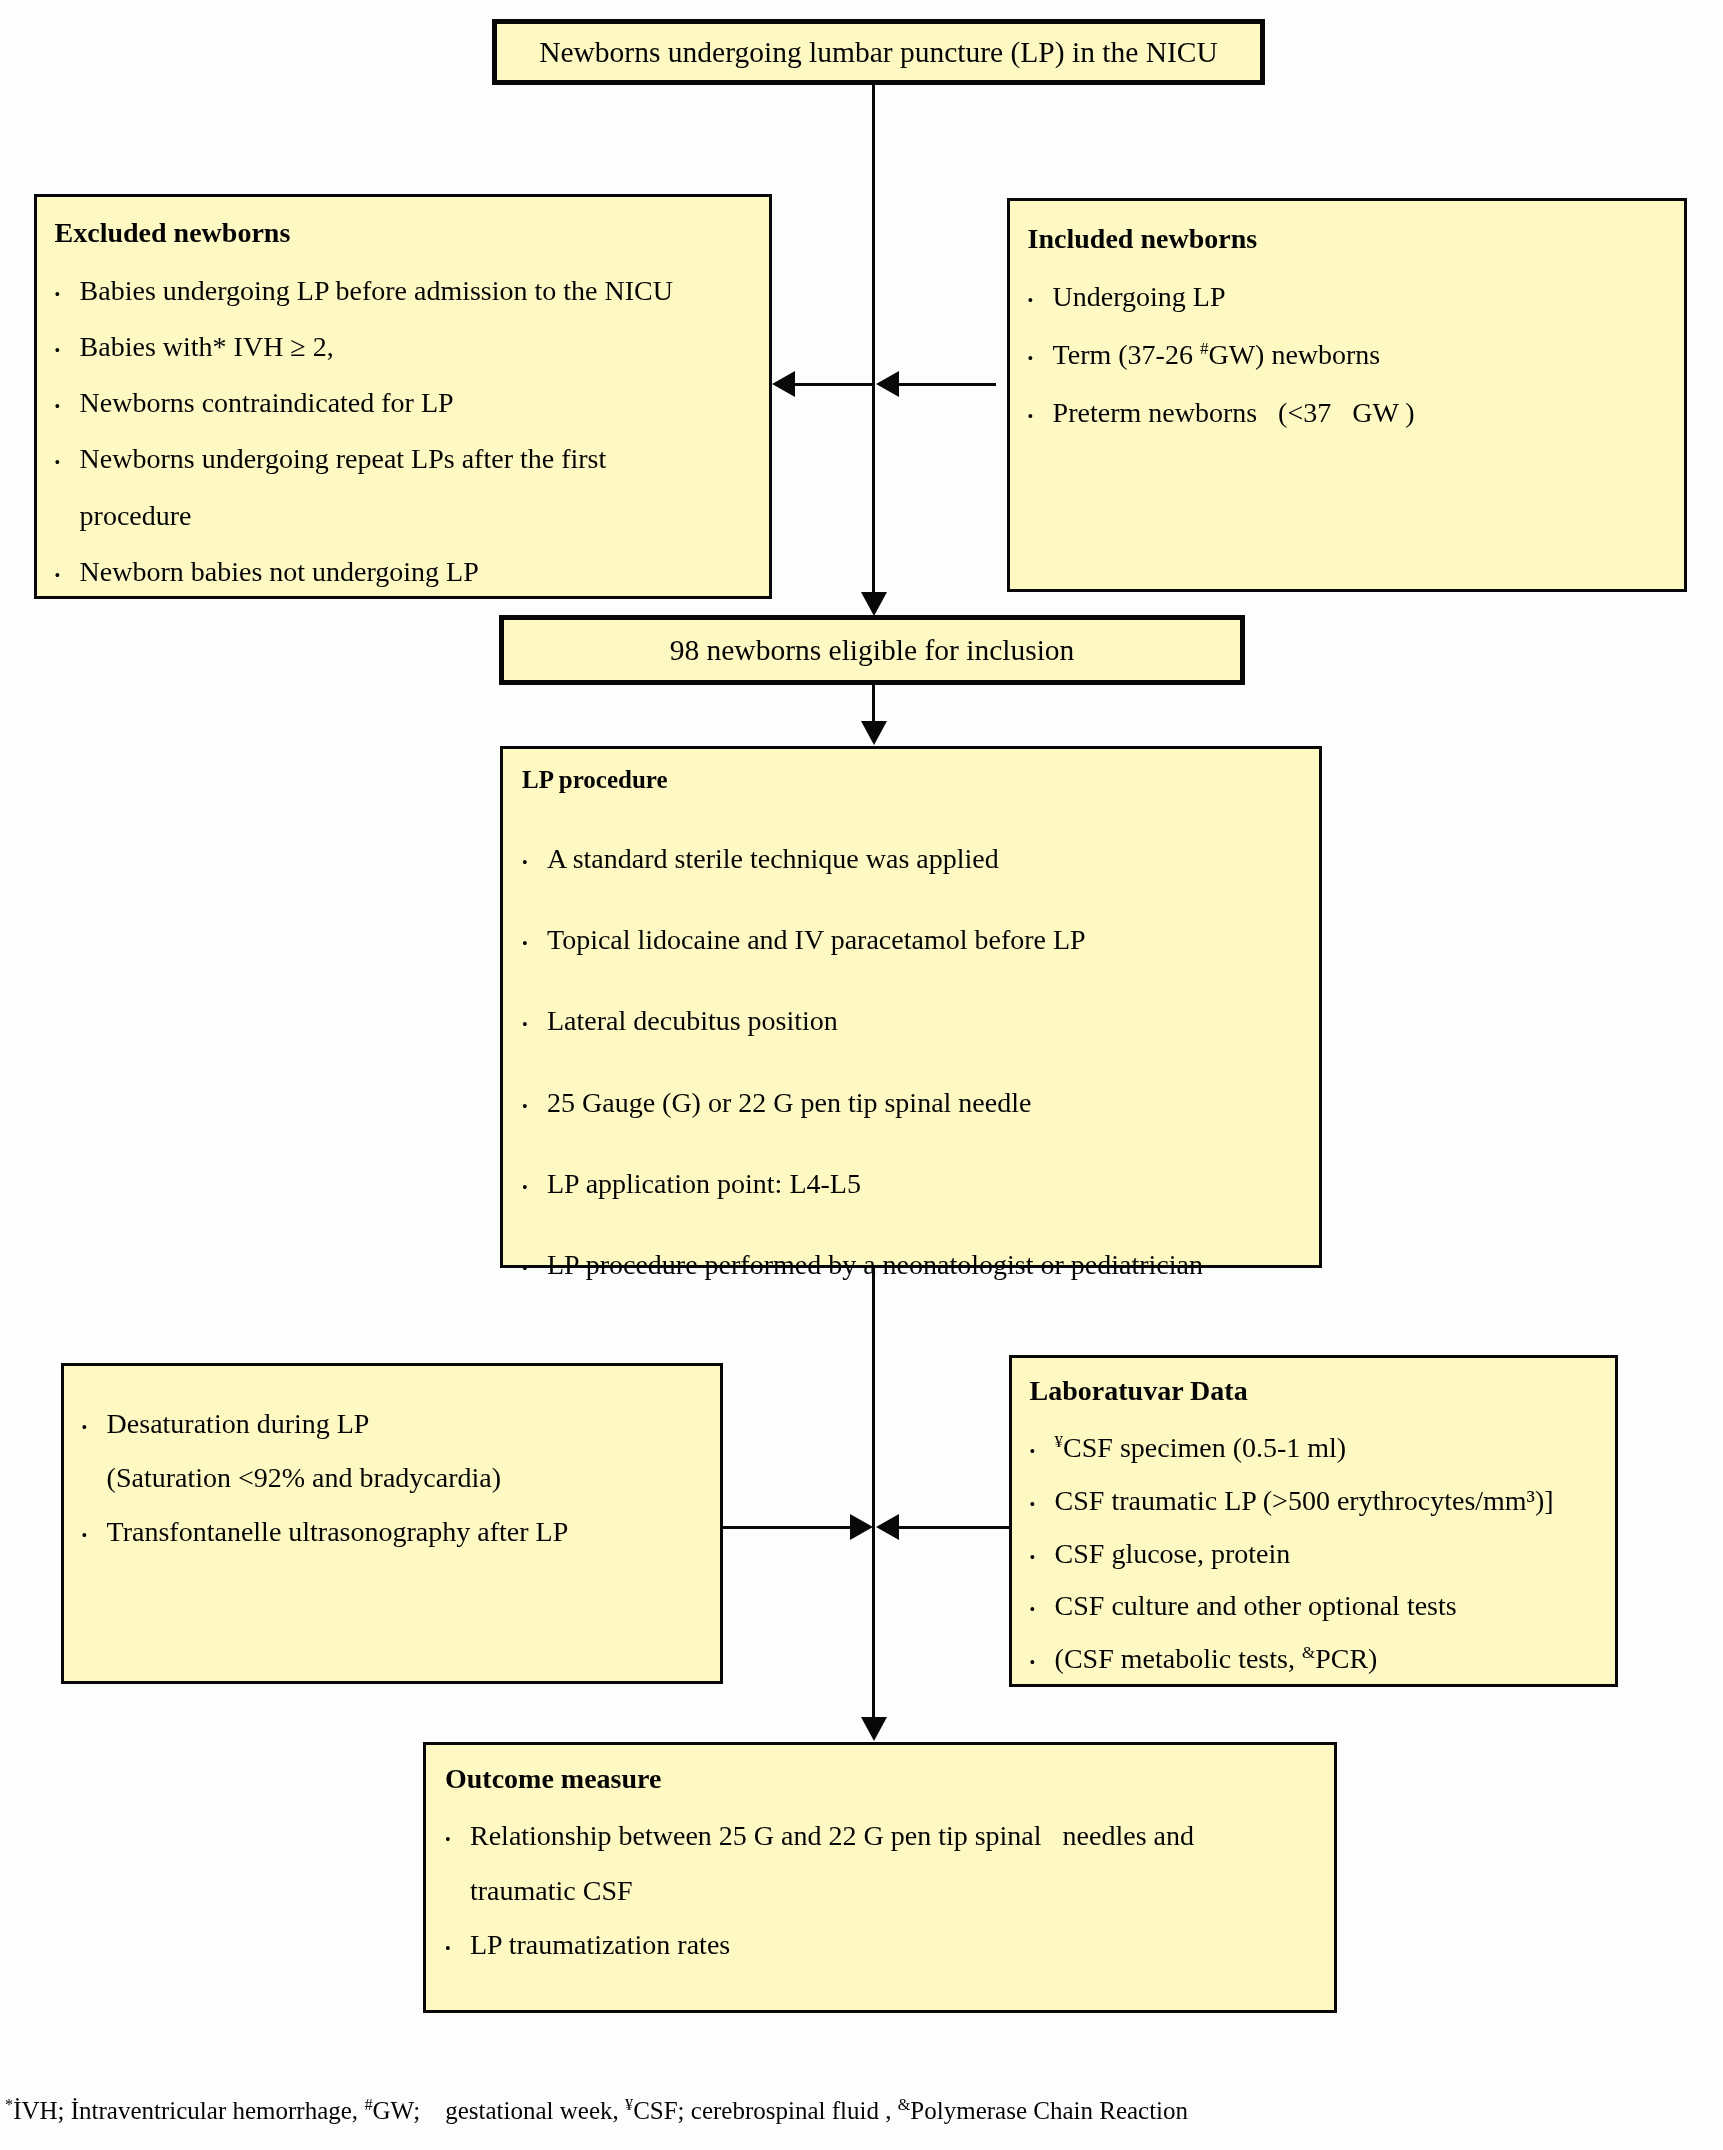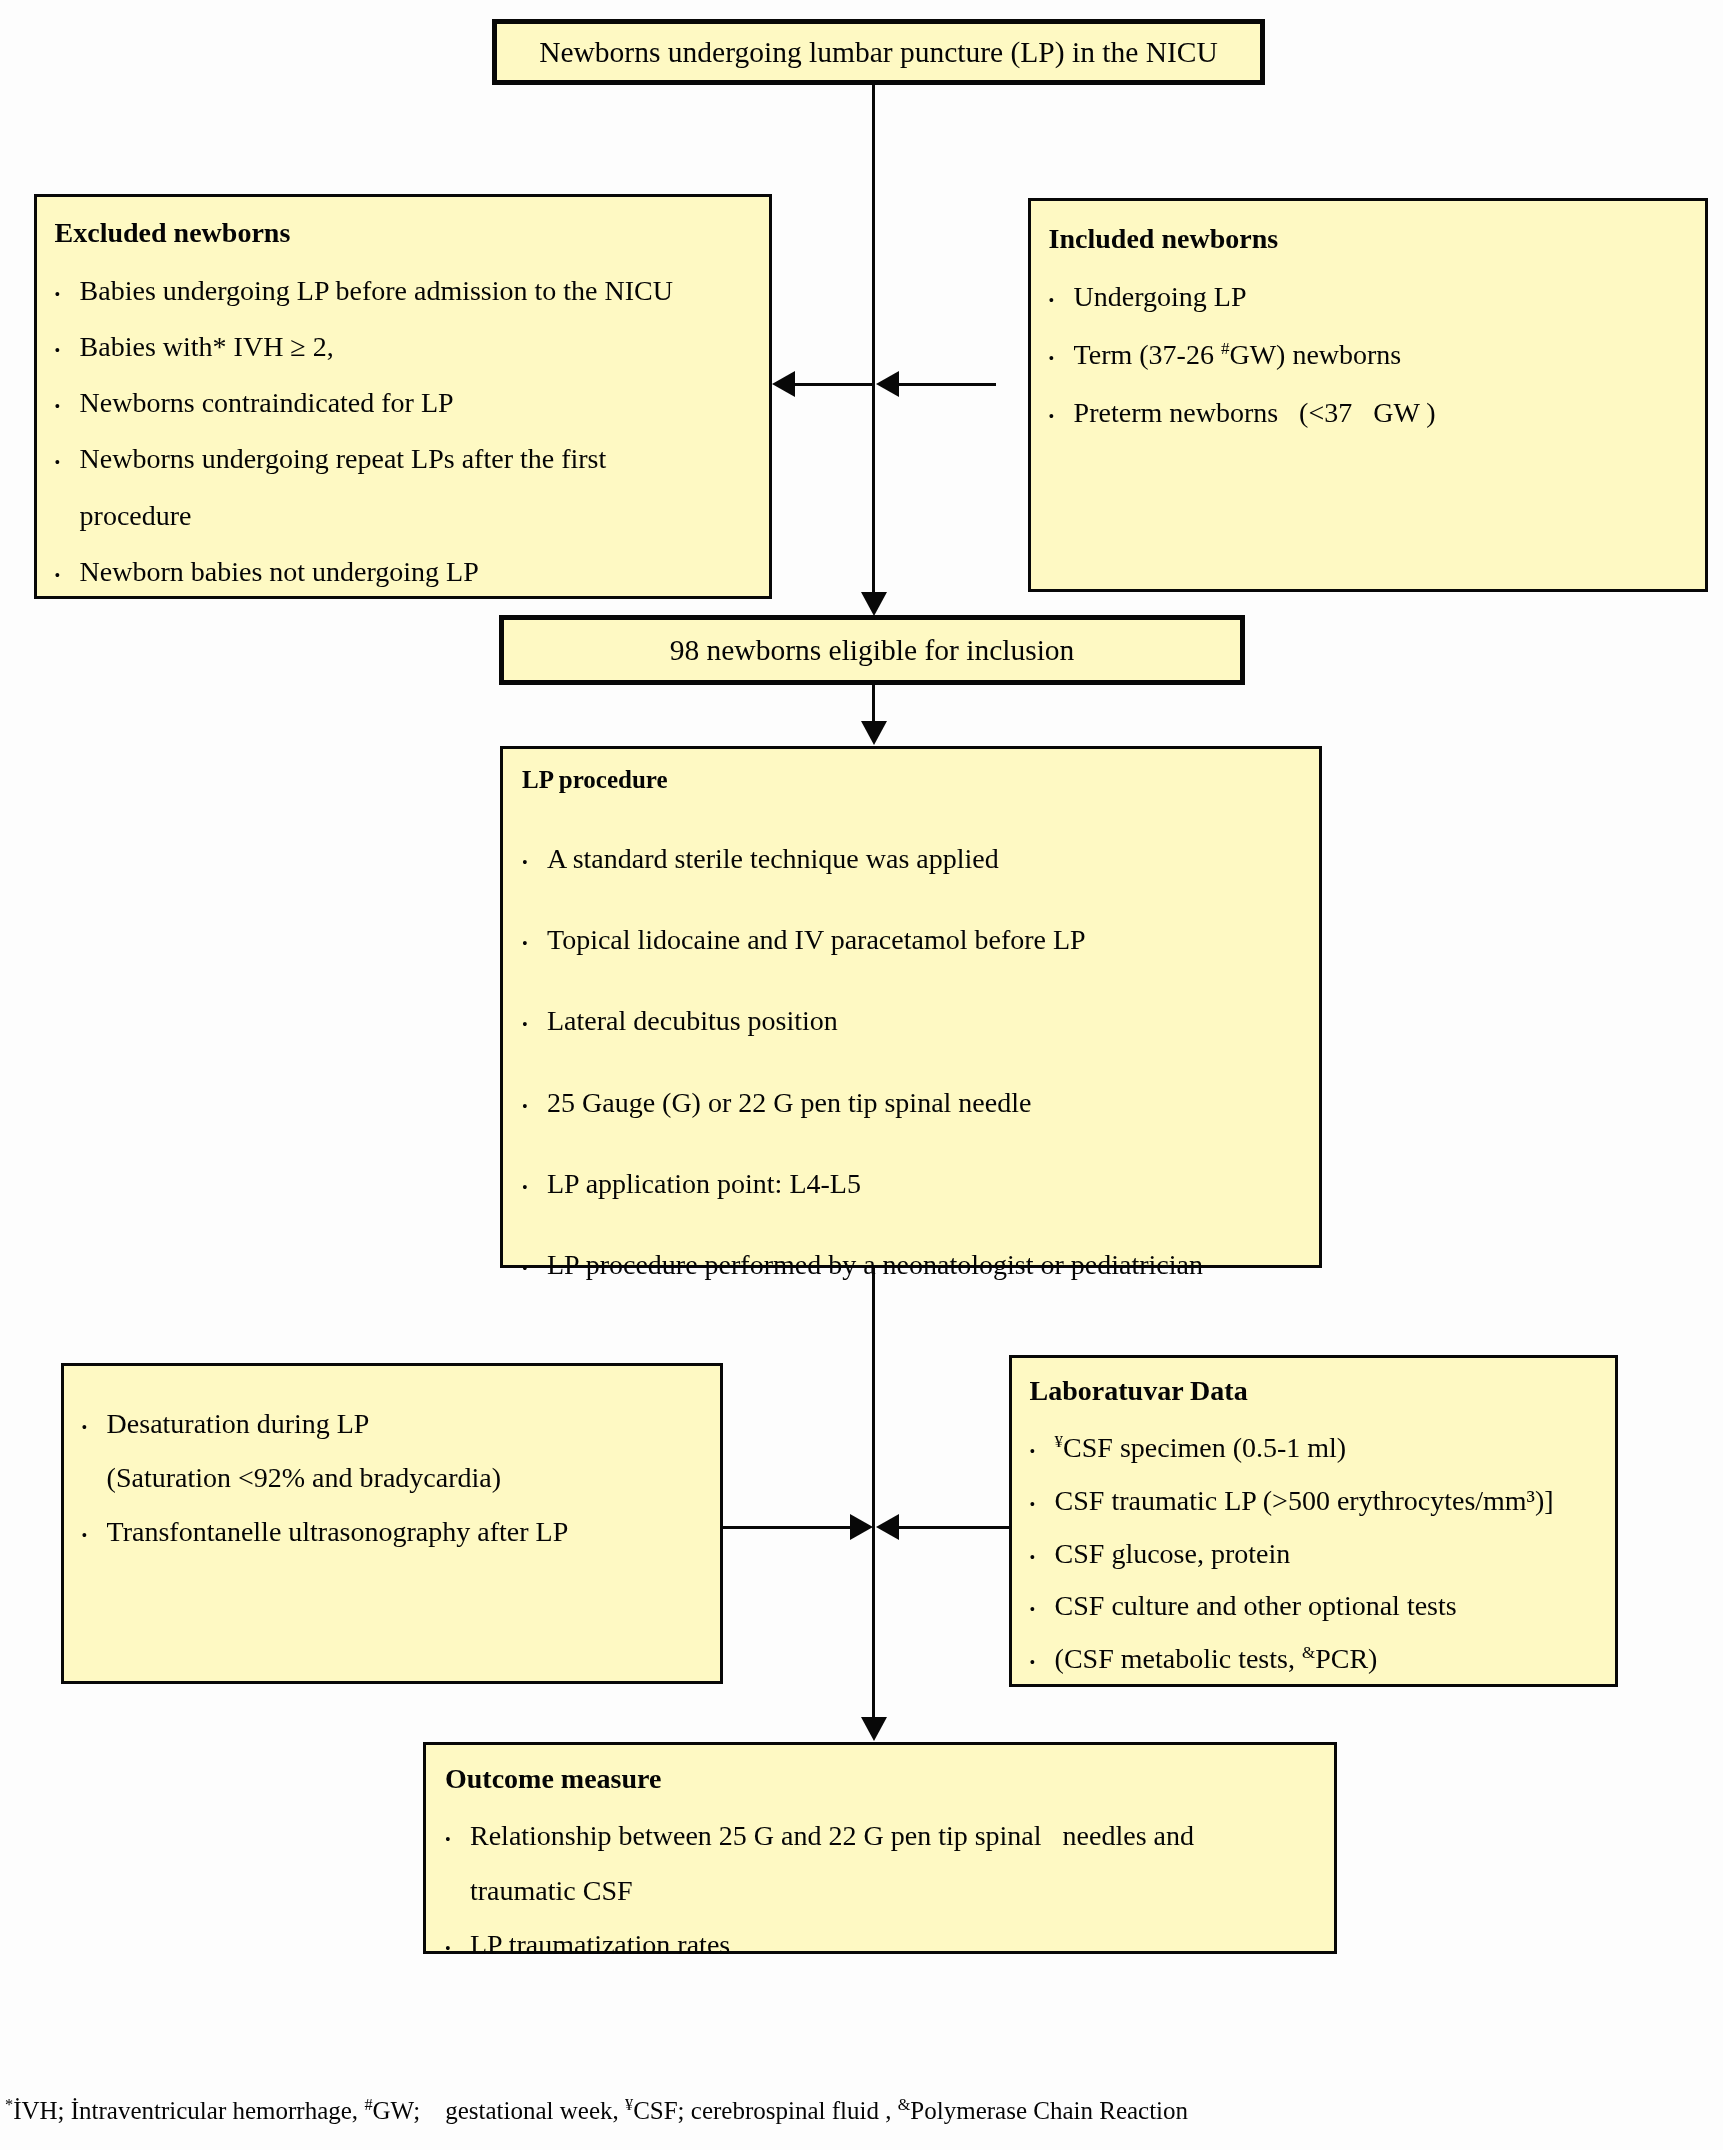--- a/index.html
+++ b/index.html
@@ -97,21 +97,21 @@
     <div class="line">
       <span class="txt cont">procedure</span>
     </div>
     <div class="line">
       <span class="bullet">•</span>
       <span class="txt">Newborn babies not undergoing LP</span>
     </div>
   </div>
 </div>
 
-<div class="box" id="included-box" style="left:1028px;top:198px;width:680px;height:394px;">
+<div class="box" id="included-box" style="left:1007px;top:198px;width:680px;height:394px;">
   <div class="content">
     <div class="box-title">Included newborns</div>
     <div class="line">
       <span class="bullet">•</span>
       <span class="txt">Undergoing LP</span>
     </div>
     <div class="line">
       <span class="bullet">•</span>
       <span class="txt"><span>Term (37-26 </span><sup class="mk">#</sup><span>GW) newborns</span></span>
     </div>
@@ -191,21 +191,21 @@
       <span class="bullet">•</span>
       <span class="txt">CSF culture and other optional tests</span>
     </div>
     <div class="line">
       <span class="bullet">•</span>
       <span class="txt"><span>(CSF metabolic tests, </span><sup class="mk">&amp;</sup><span>PCR)</span></span>
     </div>
   </div>
 </div>
 
-<div class="box" id="outcome-box" style="left:423px;top:1742px;width:914px;height:212px;">
+<div class="box" id="outcome-box" style="left:423px;top:1742px;width:914px;height:271px;">
   <div class="content">
     <div class="box-title">Outcome measure</div>
     <div class="line">
       <span class="bullet">•</span>
       <span class="txt">Relationship between 25 G and 22 G pen tip spinal   needles and</span>
     </div>
     <div class="line">
       <span class="txt cont">traumatic CSF</span>
     </div>
     <div class="line">

